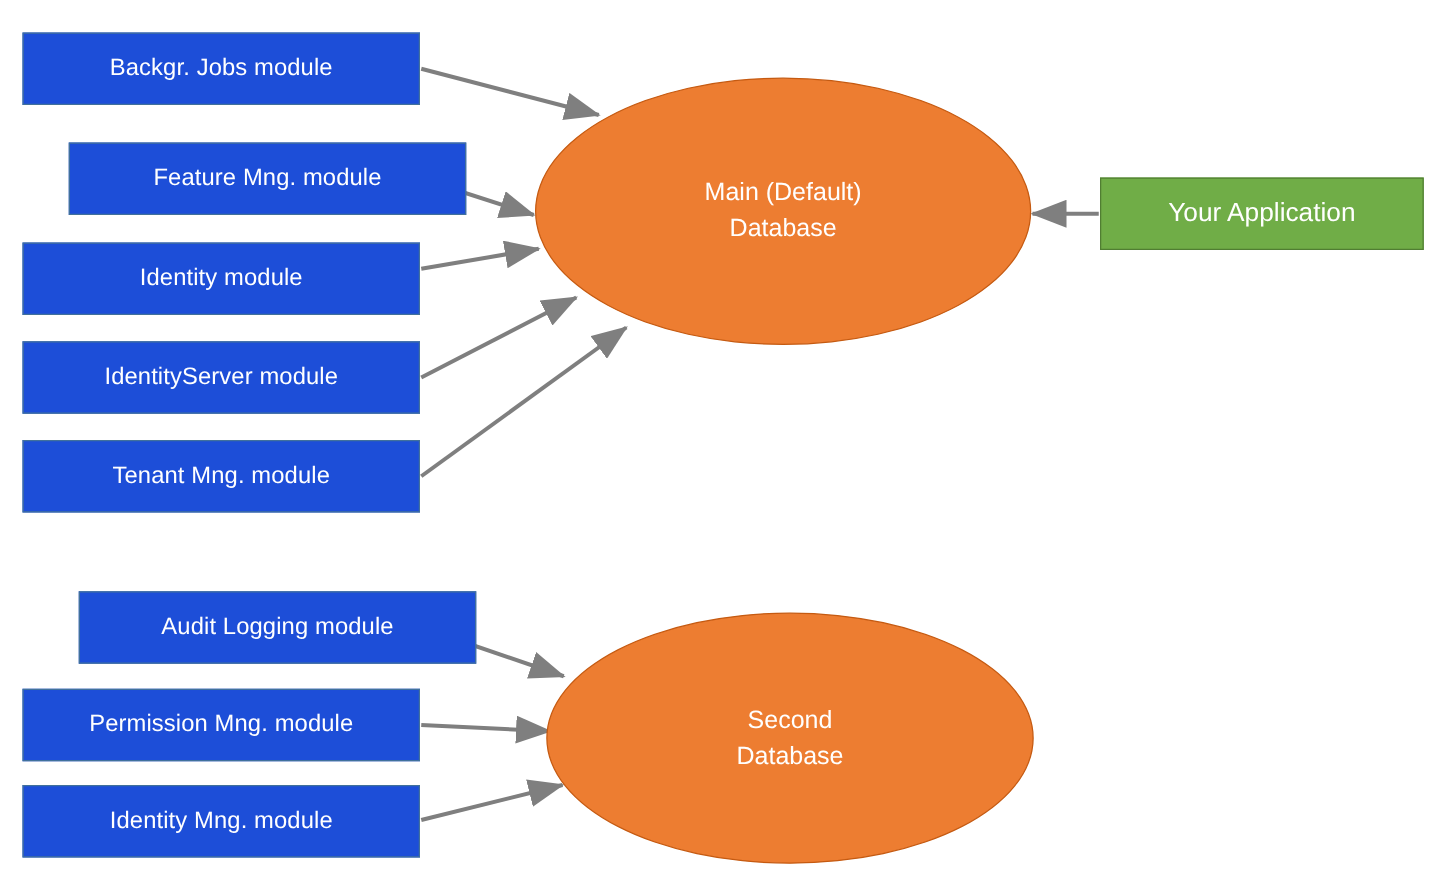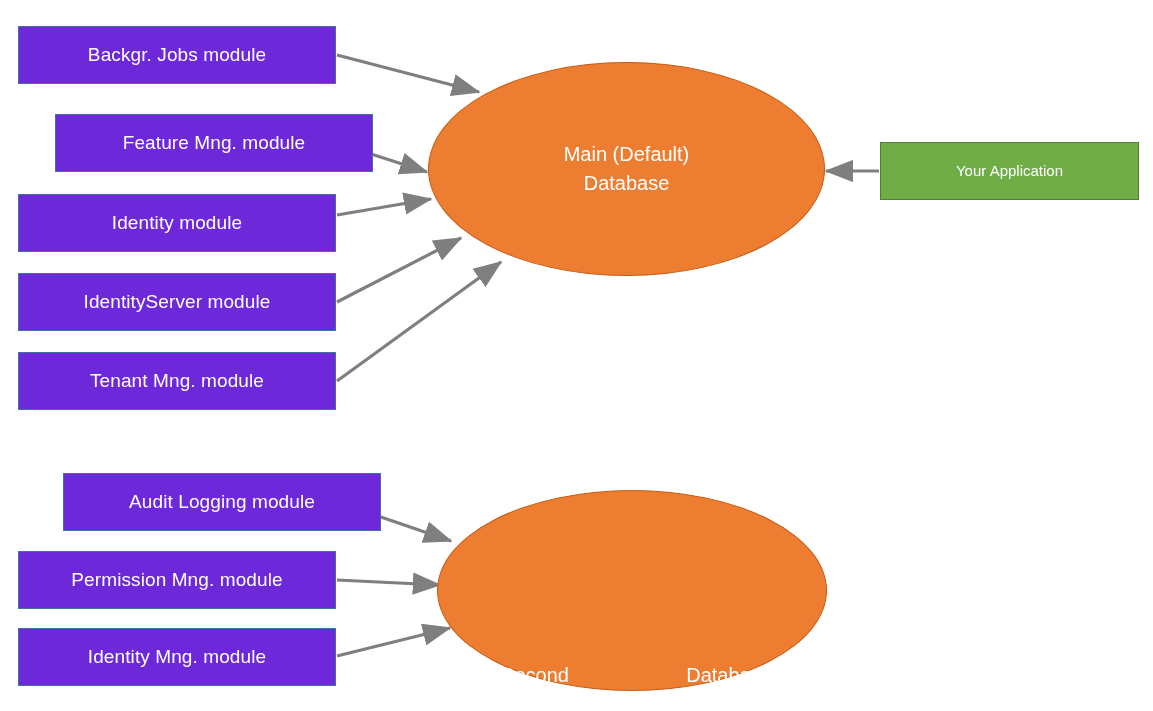--- a/index.html
+++ b/index.html
@@ -26,30 +26,30 @@
   .node {
     position: absolute;
     display: flex;
     align-items: center;
     justify-content: center;
     box-sizing: border-box;
     color: #ffffff;
     text-align: center;
   }
   .module-box {
-    background: #6d28d9;
+    background: #1d4ed8;
     border: 1px solid #41719C;
     font-size: 19px;
     line-height: 1.15;
     letter-spacing: 0.1px;
   }
   .app-box {
     background: #70AD47;
     border: 1px solid #507E32;
-    font-size: 15px;
+    font-size: 21px;
     line-height: 1.15;
   }
   .db-ellipse {
     background: #ED7D31;
     border: 1px solid #C55A11;
     border-radius: 50%;
     font-size: 20px;
     line-height: 1.45;
   }
   .db-ellipse .db-label {
@@ -117,18 +117,18 @@
   </div>
 
   <div class="node module-box" style="left:18px; top:551px; width:318px; height:58px;">
     <span>Permission Mng. module</span>
   </div>
 
   <div class="node module-box" style="left:18px; top:628px; width:318px; height:58px;">
     <span>Identity Mng. module</span>
   </div>
 
-  <div class="node db-ellipse" style="left:437px; top:490px; width:390px; height:201px; align-items:flex-end;">
+  <div class="node db-ellipse" style="left:437px; top:490px; width:390px; height:201px; flex-direction:column;">
     <span class="db-label">Second</span>
     <span class="db-label">Database</span>
   </div>
 
 </div>
 
 </body></html>

